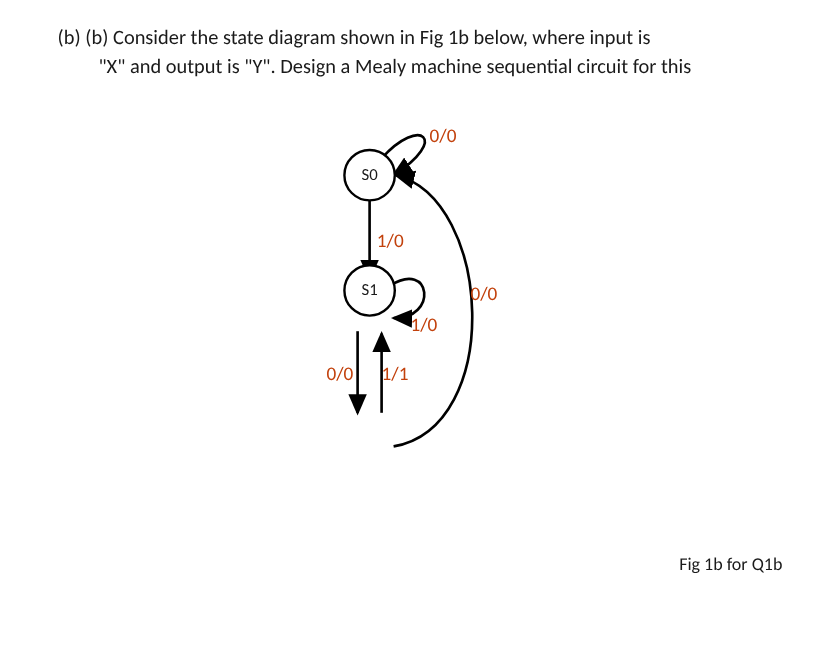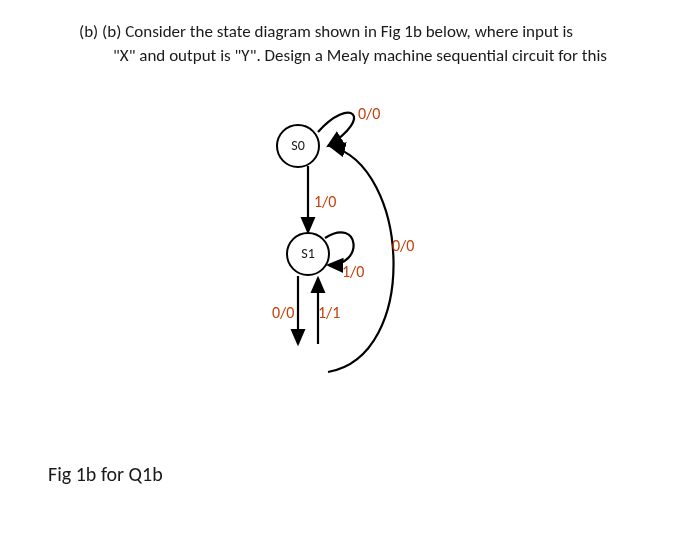--- a/index.html
+++ b/index.html
@@ -8,21 +8,20 @@
       height: 546px;
       background: #fff;
       font-family: 'Calibri', Arial, sans-serif;
       padding: 20px 48px;
       color: #1a1a1a;
     }
     .question {
       font-size: 17px;
       line-height: 1.4;
       margin-bottom: 28px;
-      margin-left: 31px;
     }
     .question .prefix { display: inline; }
     .line2, .line3 {
       display: block;
       margin-left: 34px;
     }
     .diagram {
       position: relative;
       width: 300px;
       height: 360px;
@@ -40,22 +39,22 @@
       justify-content: center;
       font-size: 14px;
       font-weight: 400;
     }
     .label {
       position: absolute;
       font-size: 16px;
       color: #c2410c;
     }
     .caption {
-      text-align: left;
-      font-size: 20px;
+      text-align: right;
+      font-size: 15px;
       margin-top: 6px;
     }
     svg.edges {
       position: absolute;
       left: 0; top: 0;
       width: 300px;
       height: 360px;
       pointer-events: none;
     }
   </style>
@@ -83,24 +82,24 @@
 
     <path d="M 125 142 C 160 120, 165 170, 128 169" fill="none" stroke="#000" stroke-width="2.2" marker-end="url(#arrow)"></path>
 
     <line x1="98" y1="180" x2="98" y2="248" stroke="#000" stroke-width="2.2" marker-end="url(#arrow)"></line>
 
     <line x1="118" y1="248" x2="118" y2="182" stroke="#000" stroke-width="2.2" marker-end="url(#arrow)"></line>
 
     <path d="M 128 276 C 220 260, 210 70, 130 50" fill="none" stroke="#000" stroke-width="2.2" marker-end="url(#arrow)"></path>
   </svg>
 
-  <div class="state" style="left:76px; top:28px;">
+  <div class="state" style="left:86px; top:28px;">
     <span>S0</span>
   </div>
-  <div class="state" style="left:86px; top:136px;">
+  <div class="state" style="left:86px; top:124px;">
     <span>S1</span>
   </div>
 
   <div class="label" style="left:158px; top:8px;">0/0</div>
   <div class="label" style="left:114px; top:96px;">1/0</div>
   <div class="label" style="left:142px; top:166px;">1/0</div>
   <div class="label" style="left:72px; top:207px;">0/0</div>
   <div class="label" style="left:118px; top:207px;">1/1</div>
   <div class="label" style="left:192px; top:140px;">0/0</div>
 

